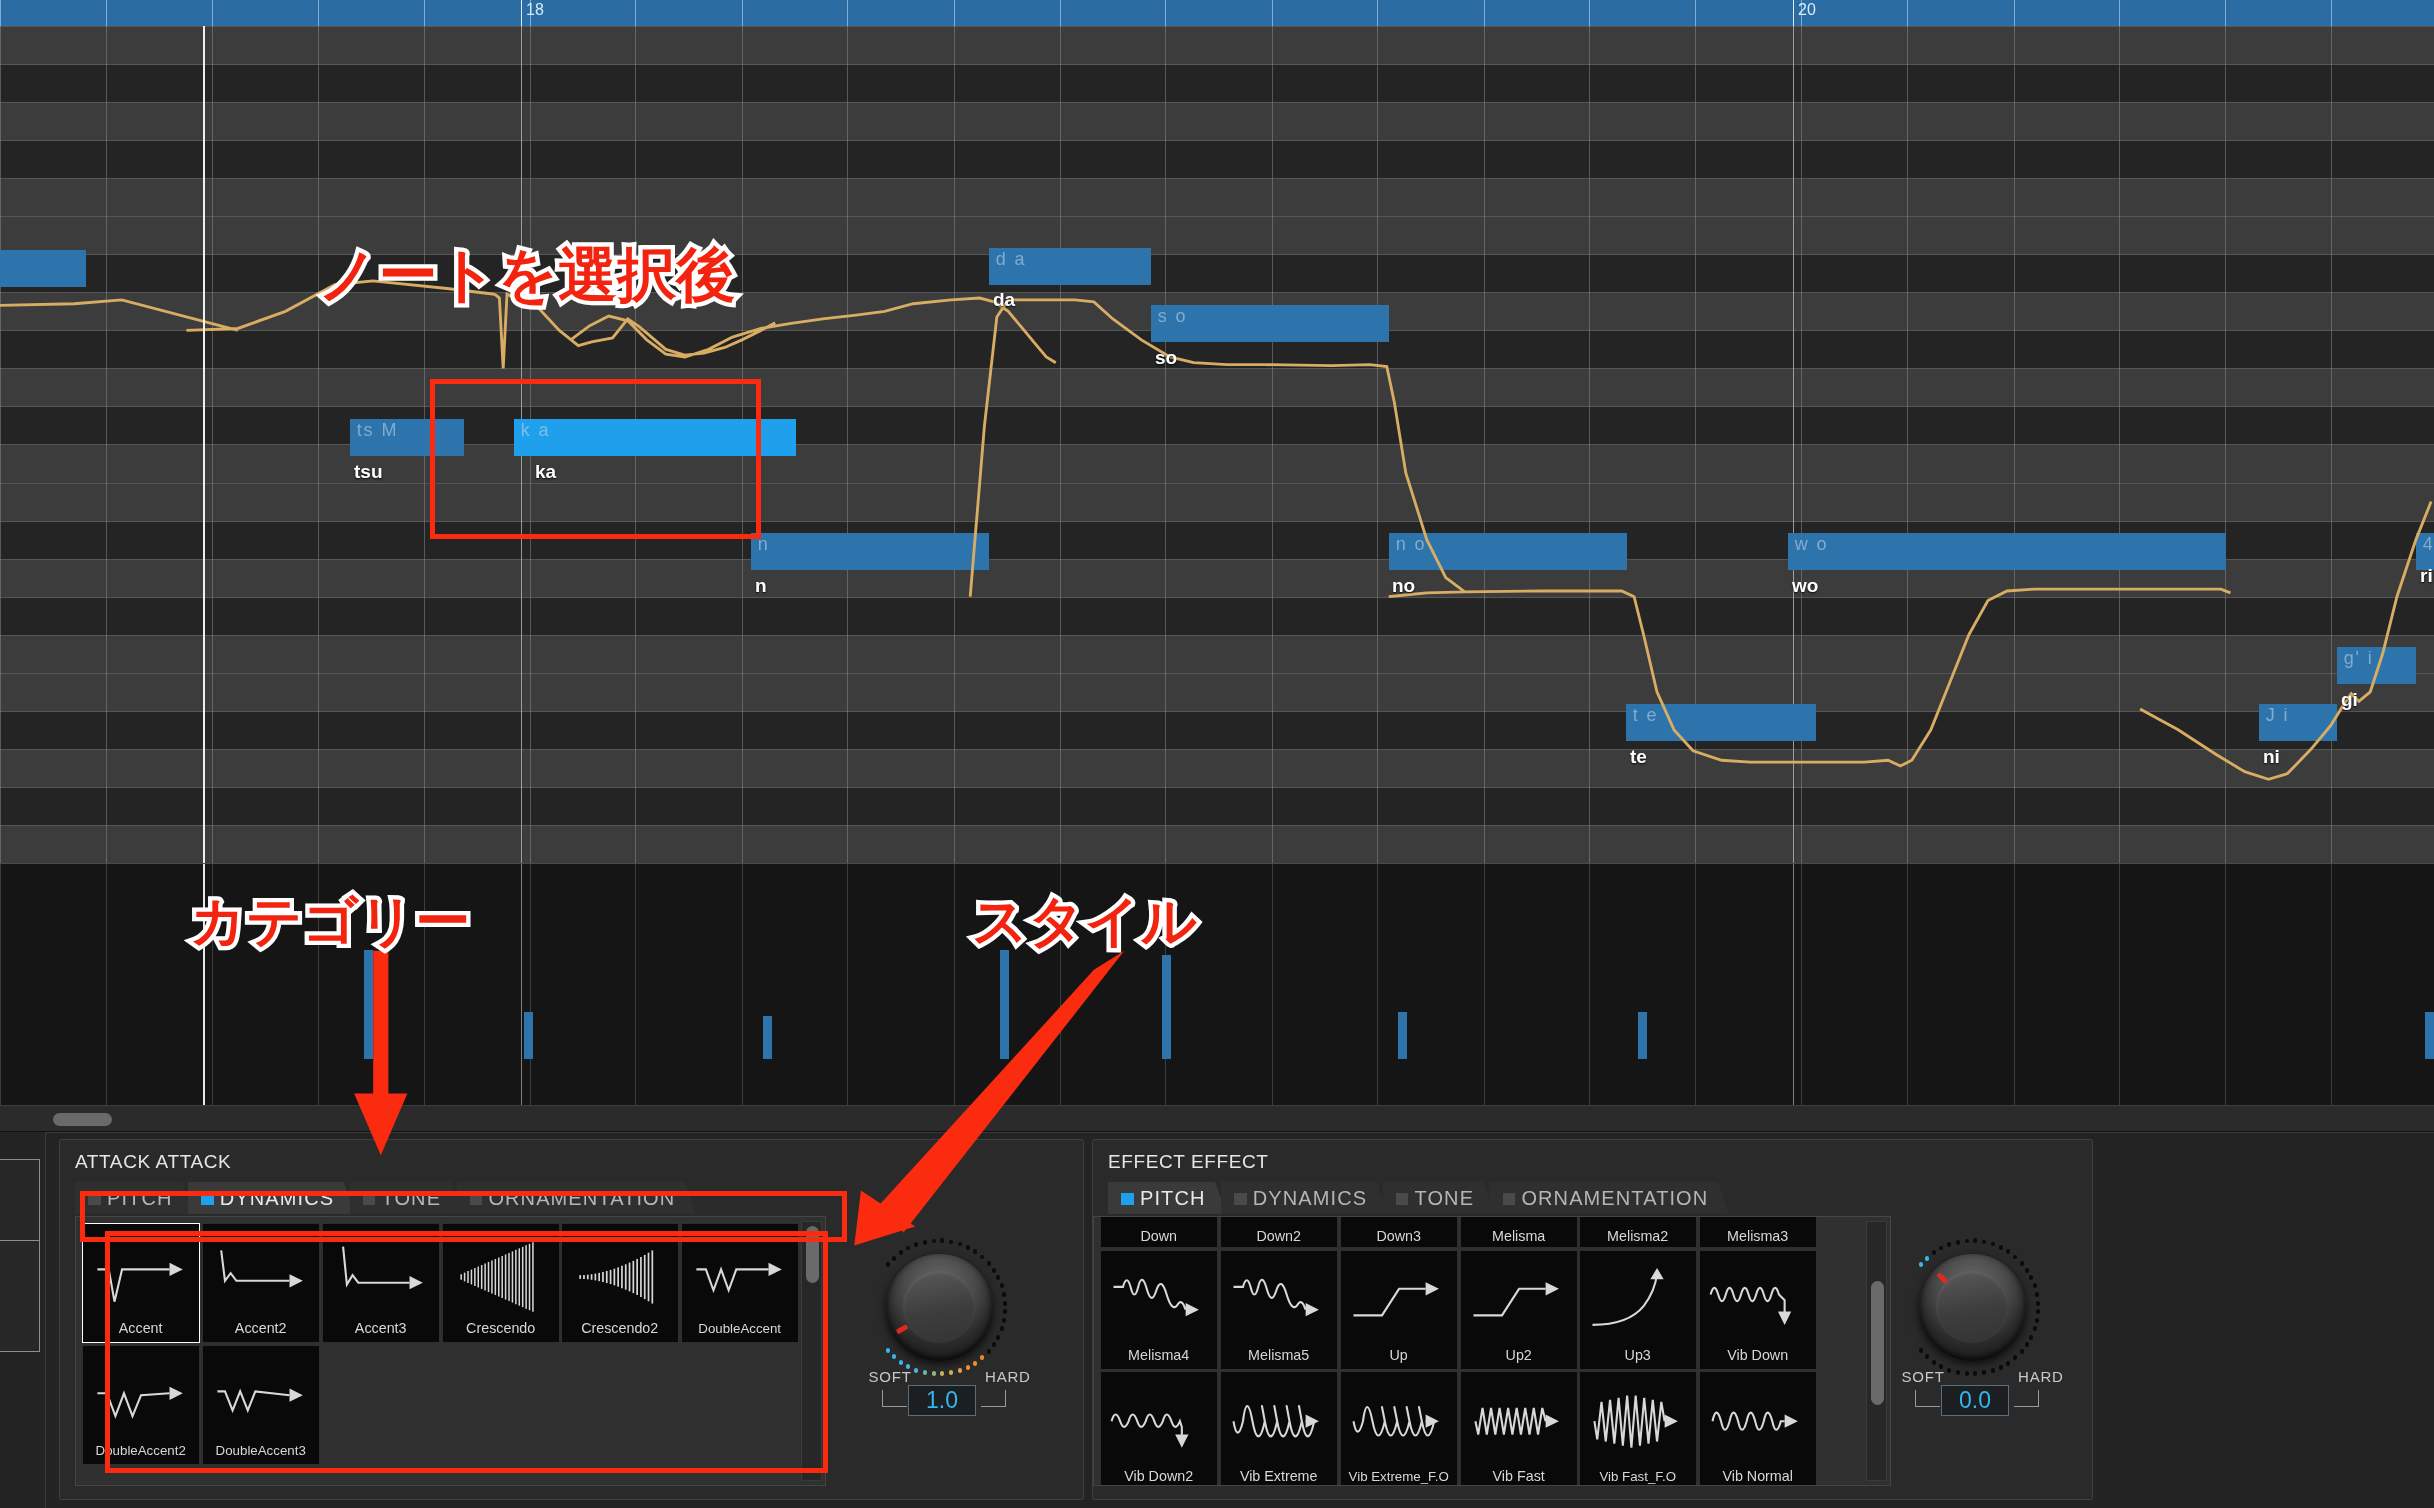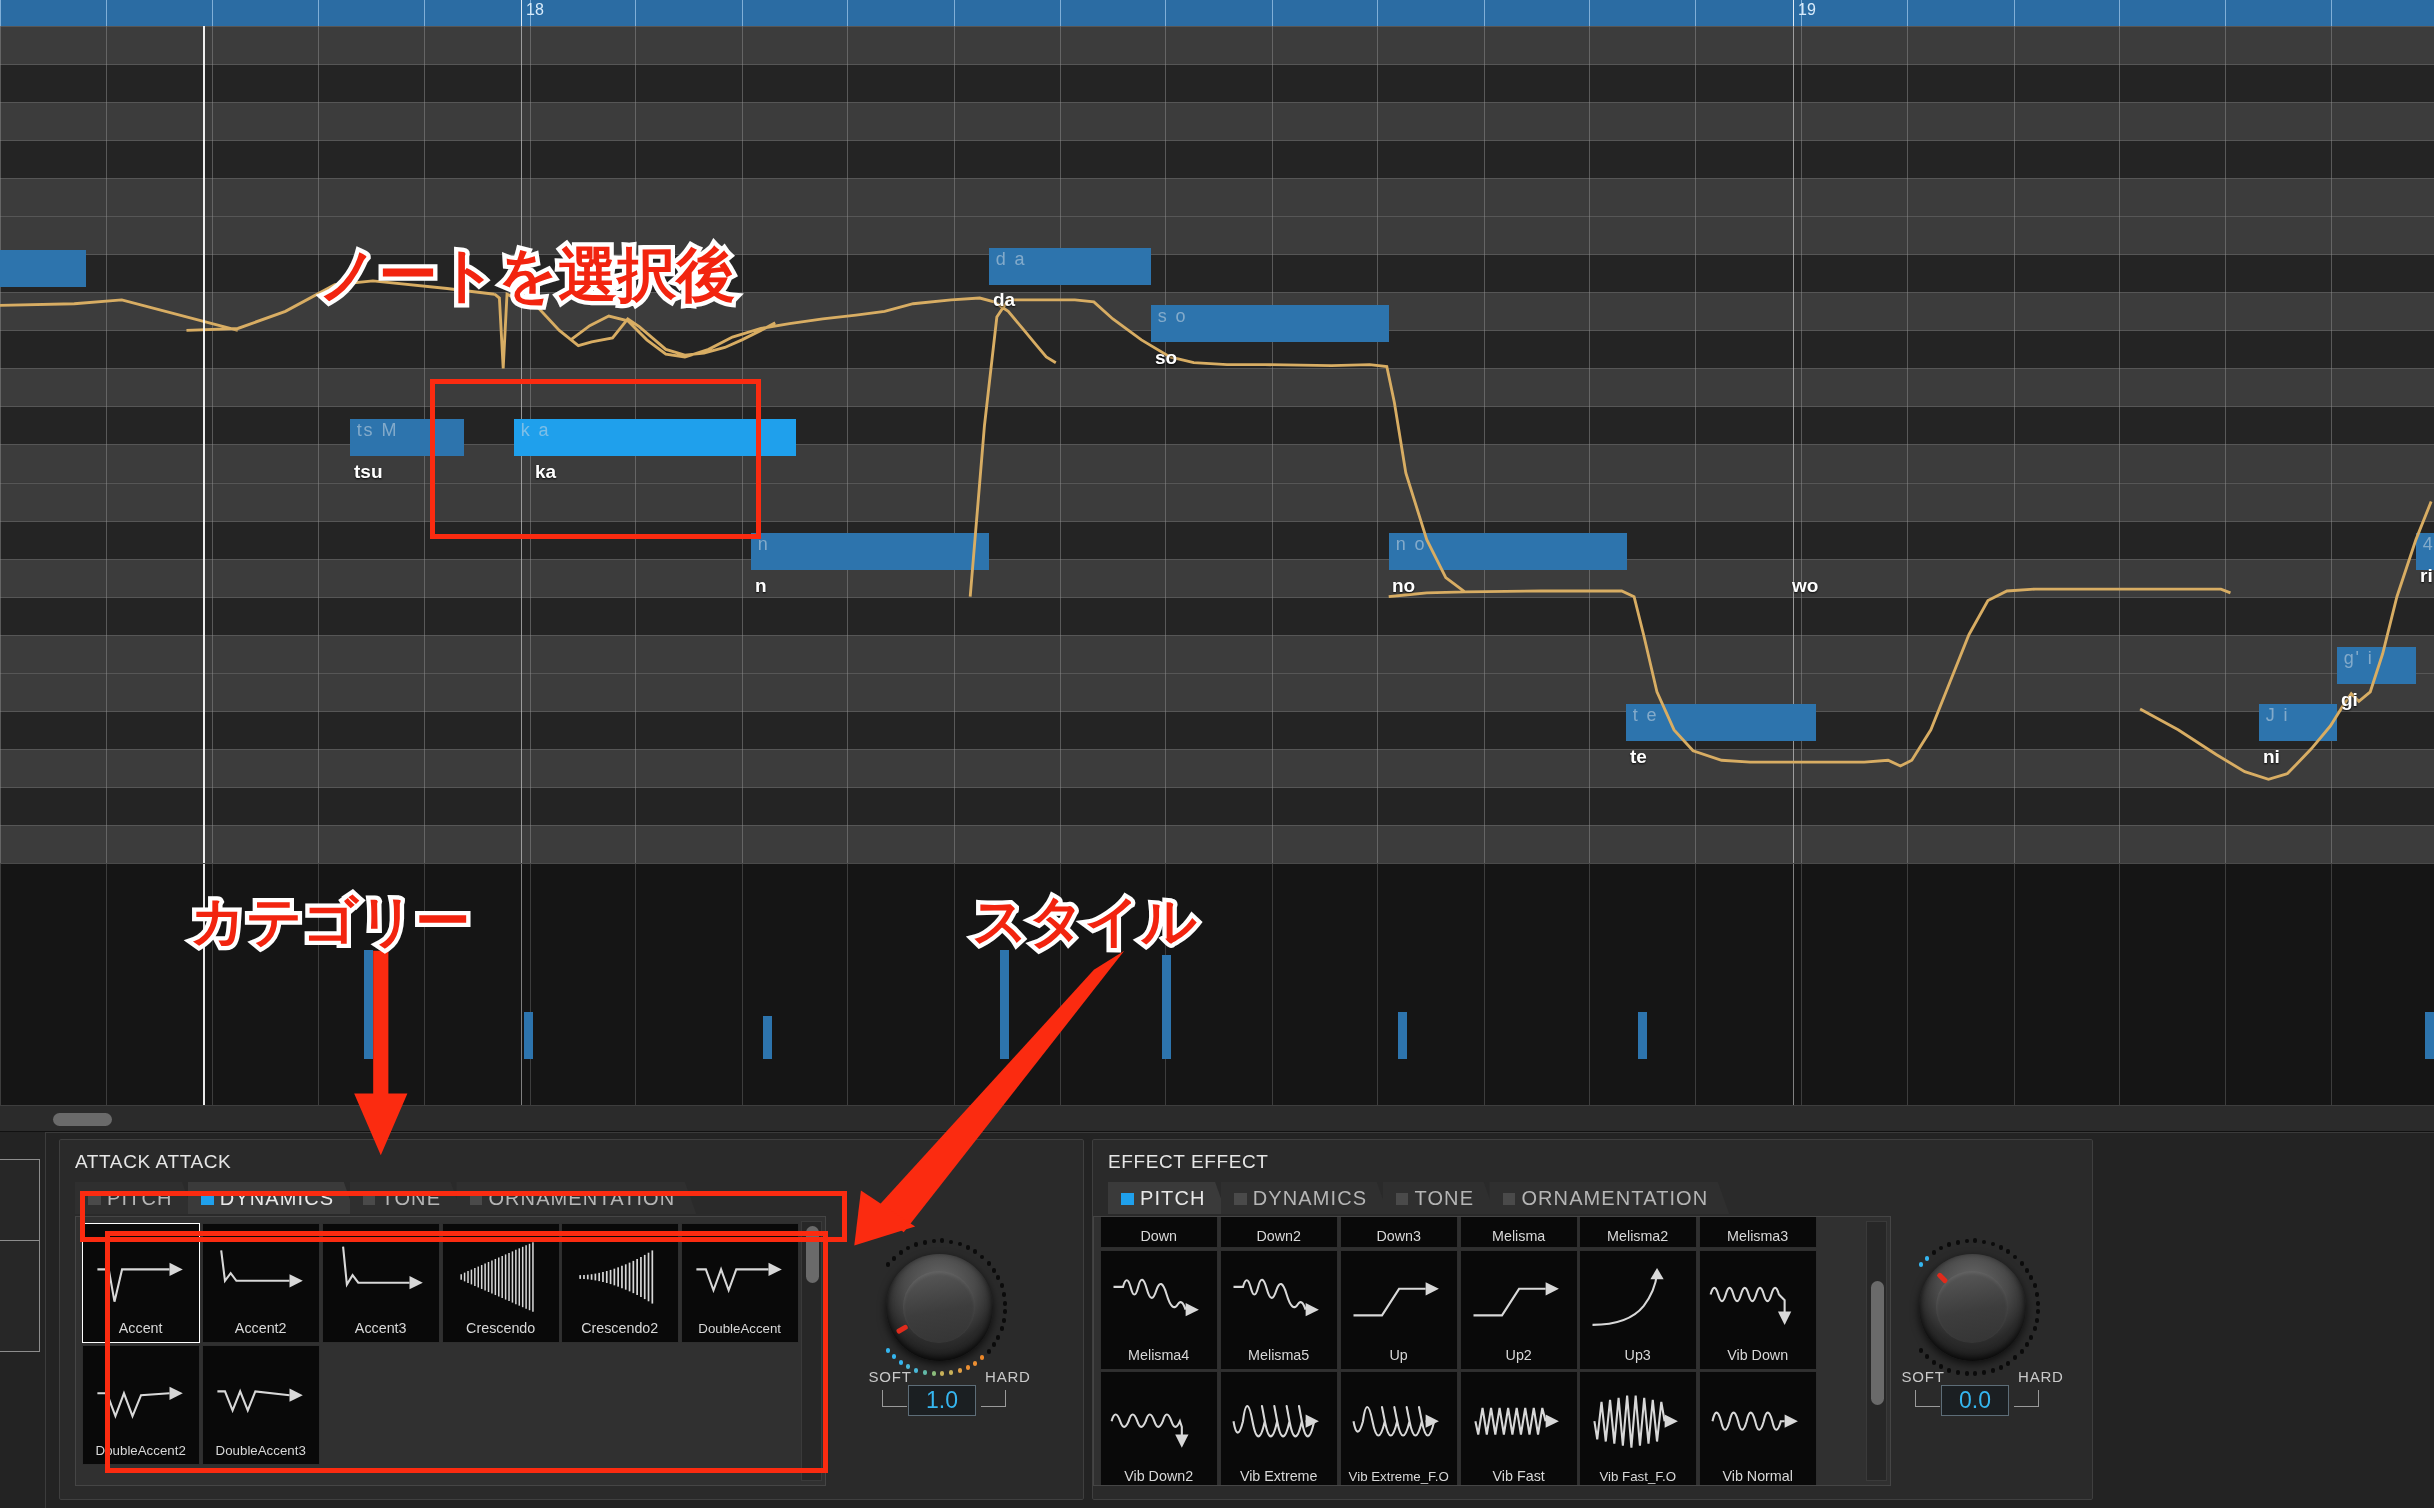--- a/index.html
+++ b/index.html
@@ -191,21 +191,21 @@
     <div class="ruler-tick" style="left: 1695px;"></div>
     <div class="ruler-tick" style="left: 1801px;"></div>
     <div class="ruler-tick" style="left: 1907px;"></div>
     <div class="ruler-tick" style="left: 2014px;"></div>
     <div class="ruler-tick" style="left: 2119px;"></div>
     <div class="ruler-tick" style="left: 2225px;"></div>
     <div class="ruler-tick" style="left: 2331px;"></div>
     <div class="ruler-tick major" style="left: 521px;"></div>
     <div class="ruler-num" style="left: 526px;">18</div>
     <div class="ruler-tick major" style="left: 1793px;"></div>
-    <div class="ruler-num" style="left: 1798px;">19</div>
+    <div class="ruler-num" style="left: 1798px;">20</div>
   </div>
 
 <div id="roll">
     <div class="row white" style="top: 0px; height: 38px;"></div>
     <div class="rowline" style="top: 0px;"></div>
     <div class="row black" style="top: 38px; height: 38px;"></div>
     <div class="rowline" style="top: 38px;"></div>
     <div class="row white" style="top: 76px; height: 38px;"></div>
     <div class="rowline" style="top: 76px;"></div>
     <div class="row black" style="top: 114px; height: 38px;"></div>
@@ -286,20 +286,23 @@
     </div>
     <div class="note" style="left: 1151px; top: 279px; width: 238px; height: 37px;">
       <span class="phon">s o</span>
     </div>
     <div class="note" style="left: 1389px; top: 507px; width: 238px; height: 37px;">
       <span class="phon">n o</span>
     </div>
     <div class="note" style="left: 1626px; top: 678px; width: 190px; height: 37px;">
       <span class="phon">t e</span>
     </div>
+    <div class="note" style="left: 1788px; top: 507px; width: 438px; height: 37px;">
+      <span class="phon">w o</span>
+    </div>
     <div class="note" style="left: 2259px; top: 678px; width: 78px; height: 37px;">
       <span class="phon">J i</span>
     </div>
     <div class="note" style="left: 2337px; top: 621px; width: 79px; height: 37px;">
       <span class="phon">g' i</span>
     </div>
     <div class="note" style="left: 2416px; top: 507px; width: 57px; height: 37px;">
       <span class="phon">4</span>
     </div>
     <svg id="pitchsvg" viewBox="0 0 2560 880" width="2435" height="837">

